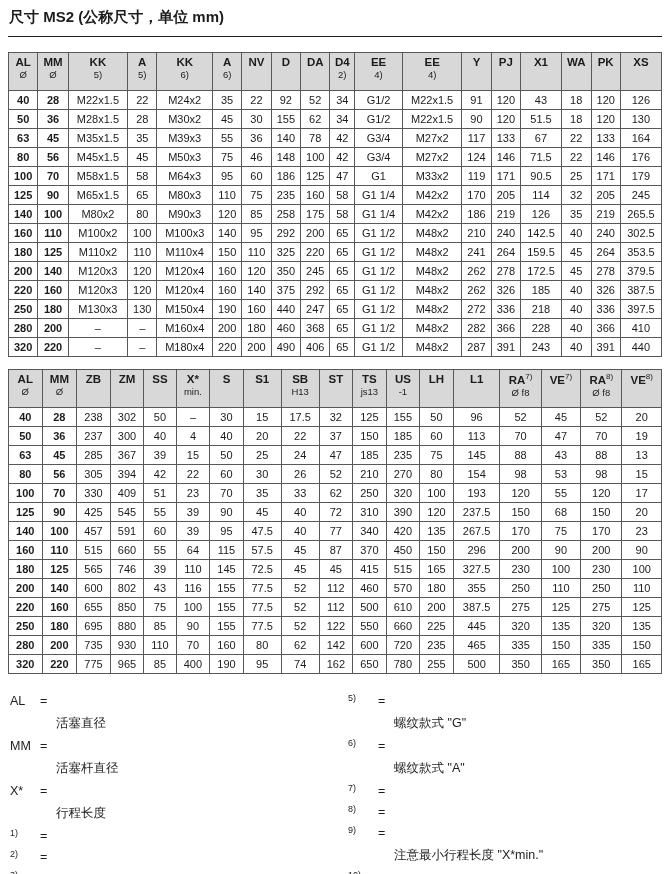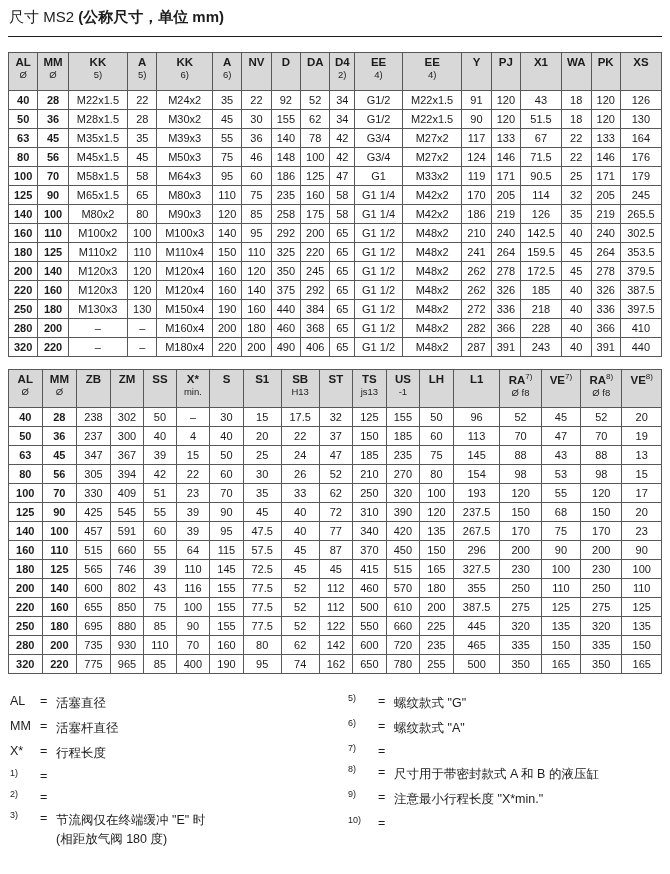--- a/index.html
+++ b/index.html
@@ -9,21 +9,21 @@
     color: #1c1c1c;
     -webkit-font-smoothing: antialiased;
   }
   .page { padding: 6px 8px 10px 8px; }
 
   .title {
     font-size: 15px;
     padding: 2px 0 9px 1px;
     border-bottom: 1.5px solid #1c1c1c;
   }
-  .title-main { font-weight: normal; }
+  .title-main { font-weight: bold; }
   .title-note { font-weight: bold; }
 
   table.dim-table {
     border-collapse: collapse;
     width: 100%;
     margin-top: 15px;
   }
   table.t2 { margin-top: 12px; }
   .dim-table th, .dim-table td {
     border: 1px solid #585858;
@@ -50,21 +50,21 @@
     margin-top: 20px;
     font-size: 12.5px;
     padding-left: 2px;
   }
   .notes-col { width: 50%; box-sizing: border-box; }
   .notes-col.right { padding-left: 12px; }
   .note { display: flex; margin-bottom: 7px; }
   .term { width: 30px; flex-shrink: 0; }
   .term.supterm { font-size: 9px; position: relative; top: -1px; }
   .eq { width: 16px; flex-shrink: 0; }
-  .ntext { white-space: pre-line; line-height: 1.45; }
+  .ntext { white-space: pre-line; line-height: 1.45; margin-top: 20px; }
 </style>
 </head>
 <body>
 
 <div class="page">
 
   <div class="title">
     <span class="title-main">尺寸 MS2</span><span class="title-note"> (公称尺寸，单位 mm)</span>
   </div>
 
@@ -314,21 +314,21 @@
         </tr>
         <tr>
           <td class="bold">250</td>
           <td class="bold">180</td>
           <td>M130x3</td>
           <td>130</td>
           <td>M150x4</td>
           <td>190</td>
           <td>160</td>
           <td>440</td>
-          <td>384</td>
+          <td>247</td>
           <td>65</td>
           <td>G1 1/2</td>
           <td>M48x2</td>
           <td>272</td>
           <td>336</td>
           <td>218</td>
           <td>40</td>
           <td>336</td>
           <td>397.5</td>
         </tr>
@@ -435,21 +435,21 @@
           <td>60</td>
           <td>113</td>
           <td>70</td>
           <td>47</td>
           <td>70</td>
           <td>19</td>
         </tr>
         <tr>
           <td class="bold">63</td>
           <td class="bold">45</td>
-          <td>347</td>
+          <td>285</td>
           <td>367</td>
           <td>39</td>
           <td>15</td>
           <td>50</td>
           <td>25</td>
           <td>24</td>
           <td>47</td>
           <td>185</td>
           <td>235</td>
           <td>75</td>
@@ -725,21 +725,20 @@
           <span class="eq">=</span>
           <span class="ntext">螺纹款式 "A"</span>
         </div>
         <div class="note">
           <span class="term supterm">7)</span>
           <span class="eq">=</span>
         </div>
         <div class="note">
           <span class="term supterm">8)</span>
           <span class="eq">=</span>
-          <span class="ntext">尺寸用于带密封款式 A 和 B 的液压缸</span>
         </div>
         <div class="note">
           <span class="term supterm">9)</span>
           <span class="eq">=</span>
           <span class="ntext">注意最小行程长度 "X*min."</span>
         </div>
         <div class="note">
           <span class="term supterm">10)</span>
           <span class="eq">=</span>
         </div>

